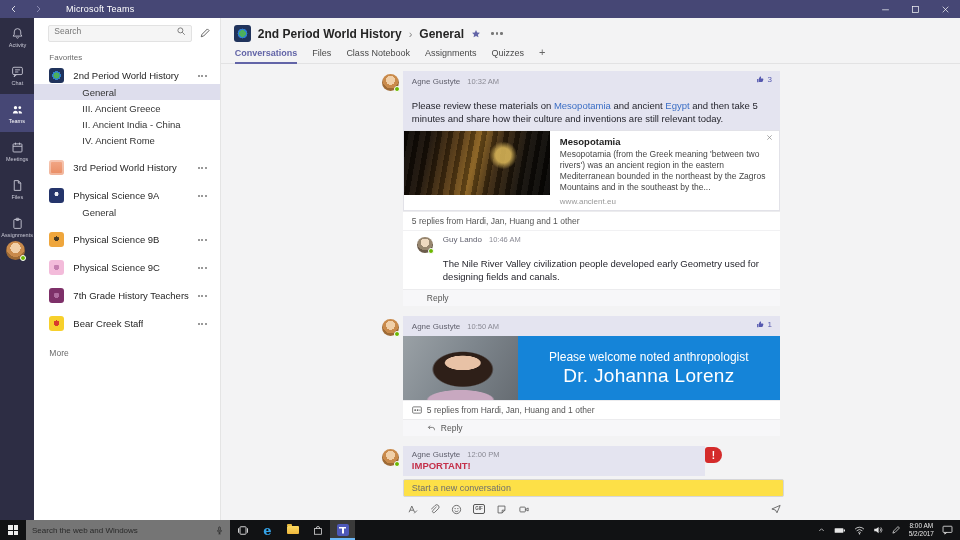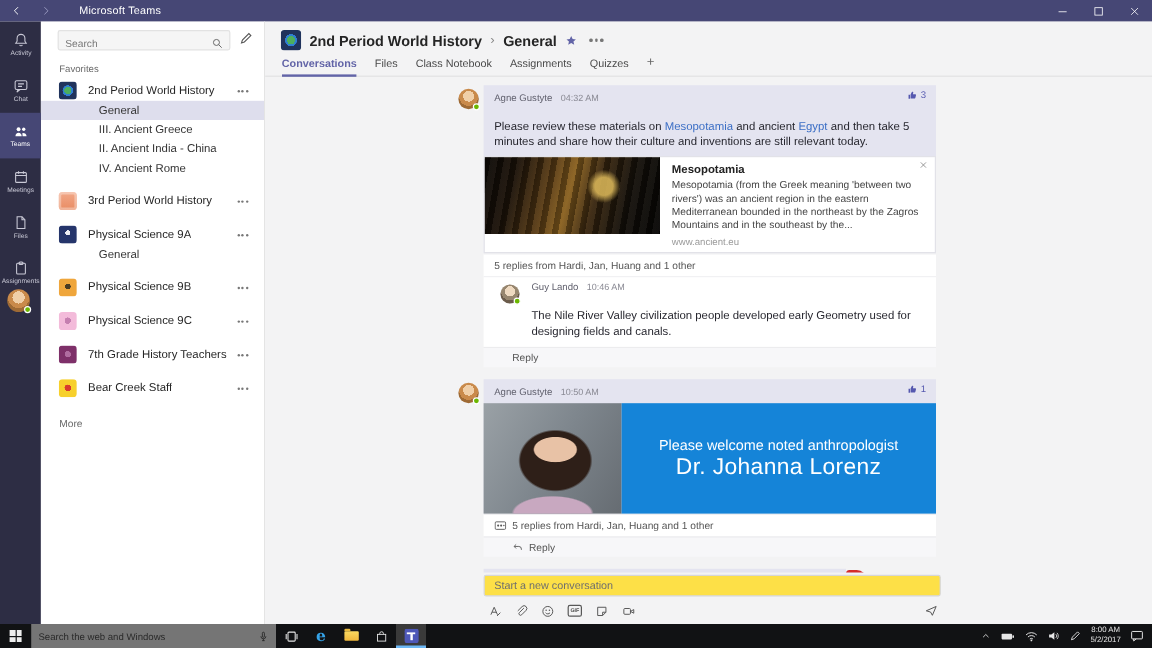--- a/index.html
+++ b/index.html
@@ -25,21 +25,21 @@
   .rail-item svg{display:block;}
   .rail-label{font-size:6px;transform:scale(.92);white-space:nowrap;}
   .rail-avatar{position:absolute;bottom:5px;left:6px;width:19px;height:19px;border-radius:50%;}
   .presence{position:absolute;right:-1px;bottom:-1px;width:6px;height:6px;background:#6BB700;border:1px solid #fff;border-radius:50%;}
   .avatar-agne{background:radial-gradient(circle at 50% 36%,#F0CFA8 0 33%,#C98A4B 33% 58%,#9E6A35 58% 100%);position:relative;}
   .avatar-guy{background:radial-gradient(circle at 50% 36%,#EED9C0 0 33%,#97866F 33% 58%,#6B5B4B 58% 100%);position:relative;}
 
   
   .sidebar{flex:0 0 185px;background:#FFFFFF;border-right:1px solid #E4E4E4;display:flex;flex-direction:column;font-size:9.5px;color:#2B2B2B;}
   .search-row{display:flex;align-items:center;gap:7px;padding:7px 9px 5px 14px;}
-  .search-box{flex:1;height:17px;background:#F5F5F5;border:1px solid #E2E2E2;border-radius:2px;display:flex;align-items:flex-end;padding:0 5px;}
+  .search-box{flex:1;height:17px;background:#F5F5F5;border:1px solid #E2E2E2;border-radius:2px;display:flex;align-items:flex-start;padding:0 5px;}
   .search-box input{border:0;background:transparent;outline:none;flex:1;font-size:8.5px;color:#555;font-family:inherit;width:10px;}
   .search-box input::placeholder{color:#767676;}
   .fav-label{font-size:8px;color:#6A6A6A;padding:6px 0 5px 15px;}
   .sb-team{display:flex;align-items:center;height:17px;padding-left:15px;gap:9px;cursor:pointer;}
   .sb-team + .sb-team{margin-top:11px;}
   .gap-top{margin-top:11px;}
   .team-icon{flex:0 0 15px;width:15px;height:15px;border-radius:3px;}
   .team-name{font-size:9.5px;color:#252525;white-space:nowrap;overflow:hidden;}
   .row-menu{margin-left:auto;padding-right:13px;display:flex;gap:1.5px;align-items:center;}
   .row-menu i{width:2px;height:2px;border-radius:50%;background:#777;display:block;}
@@ -97,21 +97,21 @@
   .card-title{font-size:9.5px;font-weight:bold;color:#222;}
   .card-desc{font-size:8.5px;color:#454545;line-height:1.3;margin-top:2px;}
   .card-url{font-size:8px;color:#999;margin-top:4px;}
   .card-close{position:absolute;top:3px;right:6px;color:#8A8A8A;cursor:pointer;display:flex;}
 
   .replies-row{background:#fff;border-top:1px solid #ECECEE;display:flex;align-items:center;gap:5px;padding:4px 8px 4px 9px;font-size:8.5px;color:#555;cursor:pointer;}
   .reply-msg{background:#fff;border-top:1px solid #F1F1F3;position:relative;padding:4px 8px 6px 40px;}
   .reply-avatar{position:absolute;left:14px;top:6px;width:16px;height:16px;border-radius:50%;}
   .reply-row{background:#F7F7F9;border-top:1px solid #ECECEE;display:flex;align-items:center;gap:5px;padding:3px 8px 3px 24px;font-size:8.5px;color:#555;cursor:pointer;}
 
-  .banner{display:flex;height:92px;cursor:pointer;}
+  .banner{display:flex;height:64px;cursor:pointer;}
   .banner-photo{flex:0 0 115px;background:
     radial-gradient(ellipse 26% 19% at 52% 42%,#E8C2A6 0 58%,rgba(232,194,166,0) 62%),
     radial-gradient(ellipse 42% 44% at 52% 52%,#2E1F18 0 60%,rgba(46,31,24,0) 64%),
     radial-gradient(ellipse 48% 26% at 50% 100%,#C8A8C0 0 58%,rgba(200,168,192,0) 62%),
     linear-gradient(120deg,#9AA1A6 0%,#7E868D 50%,#666C72 100%);}
   .banner-blue{flex:1;background:#1584D8;color:#fff;display:flex;flex-direction:column;align-items:center;justify-content:center;gap:1px;}
   .banner-line1{font-size:12px;}
   .banner-line2{font-size:19px;letter-spacing:.3px;}
 
   .imp-badge{position:absolute;left:100%;top:1px;width:17px;height:16px;background:#D42B2B;color:#fff;font-weight:bold;font-size:10px;display:flex;align-items:center;justify-content:center;border-radius:3px 8px 8px 3px;}
@@ -364,21 +364,21 @@
       <div class="conv">
 
         <div class="thread">
           <div class="msg-avatar avatar-agne">
               <span class="presence"></span>
             </div>
           <div class="msg-block">
             <div class="msg-inner">
               <div class="msg-head">
                 <span class="msg-author">Agne Gustyte</span>
-                <span class="msg-time">04:32 AM</span>
+                <span class="msg-time">10:32 AM</span>
                 <span class="msg-like">
                   <svg width="9" height="9" viewBox="0 0 16 16">
                       <path d="M2 7h2.2v6H2zM5 12.6h5.4c.8 0 1.5-.5 1.7-1.3l.9-3.1A1.4 1.4 0 0 0 11.6 6.4H8.5L9 3.9A1.2 1.2 0 0 0 6.9 3L5 6.6z" fill="currentColor"></path>
                     </svg>
                   <span>3</span>
                 </span>
               </div>
               <div class="msg-body"><span>Please review these materials on </span><a class="link">Mesopotamia</a><span> and ancient </span><a class="link">Egypt</a><span> and then take 5 minutes and share how their culture and inventions are still relevant today.</span></div>
             </div>
             <div class="card">

